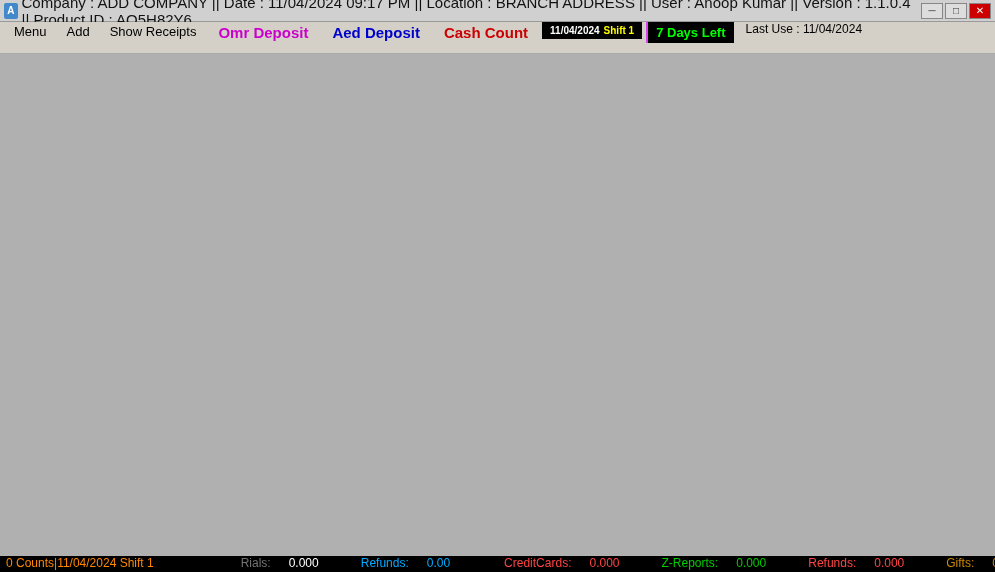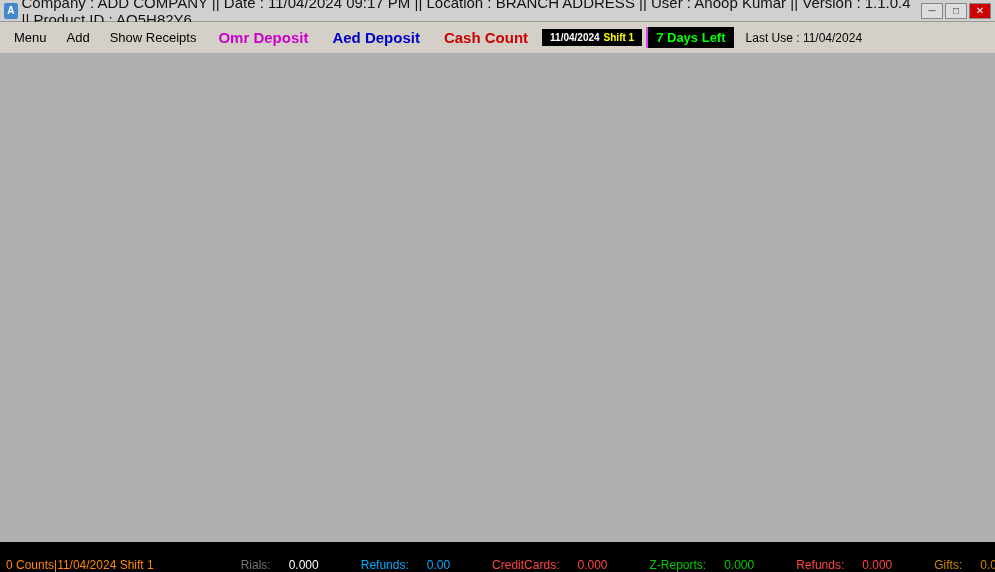--- a/index.html
+++ b/index.html
@@ -64,21 +64,21 @@
     .title-btn.close-btn {
       background: #cc0000;
       color: white;
     }
 
     
     #menu-bar {
       background: #d4d0c8;
       height: 32px;
       display: flex;
-      align-items: center;
+      align-items: flex-start;
       padding: 0 6px;
       gap: 4px;
       border-bottom: 1px solid #aaa;
       flex-shrink: 0;
     }
     .menu-item {
       font-size: 13px;
       color: #000;
       padding: 2px 8px;
       cursor: pointer;
@@ -134,40 +134,40 @@
     
     #main-content {
       flex: 1;
       background: #b0b0b0;
       overflow: hidden;
     }
 
     
     #status-bar {
       background: #000;
-      height: 30px;
-      display: flex;
-      align-items: flex-end;
+      height: 16px;
+      display: flex;
+      align-items: flex-start;
       padding: 0 6px;
       gap: 18px;
       flex-shrink: 0;
       font-size: 12px;
     }
     .status-item {
       white-space: nowrap;
       display: flex;
       align-items: center;
       gap: 2px;
     }
     .status-counts { color: #ff8800; }
     .status-rials-label { color: #737373; padding-left: 45px; }
     .status-rials-val { color: #ffffff; }
     .status-dirhams-label { color: #00aaff; }
     .status-dirhams-val { color: #00aaff; }
-    .status-cc-label { color: #ff4444; }
+    .status-cc-label { color: #ff4444; margin-left: 12px; }
     .status-cc-val { color: #ff4444; }
     .status-zreports-label { color: #00cc00; }
     .status-zreports-val { color: #00cc00; }
     .status-refunds-label { color: #ff4444; }
     .status-refunds-val { color: #ff4444; }
     .status-gifts-label { color: #cc8800; }
     .status-gifts-val { color: #cc8800; }
     .status-sep {
       color: #555;
       margin: 0 3px;

